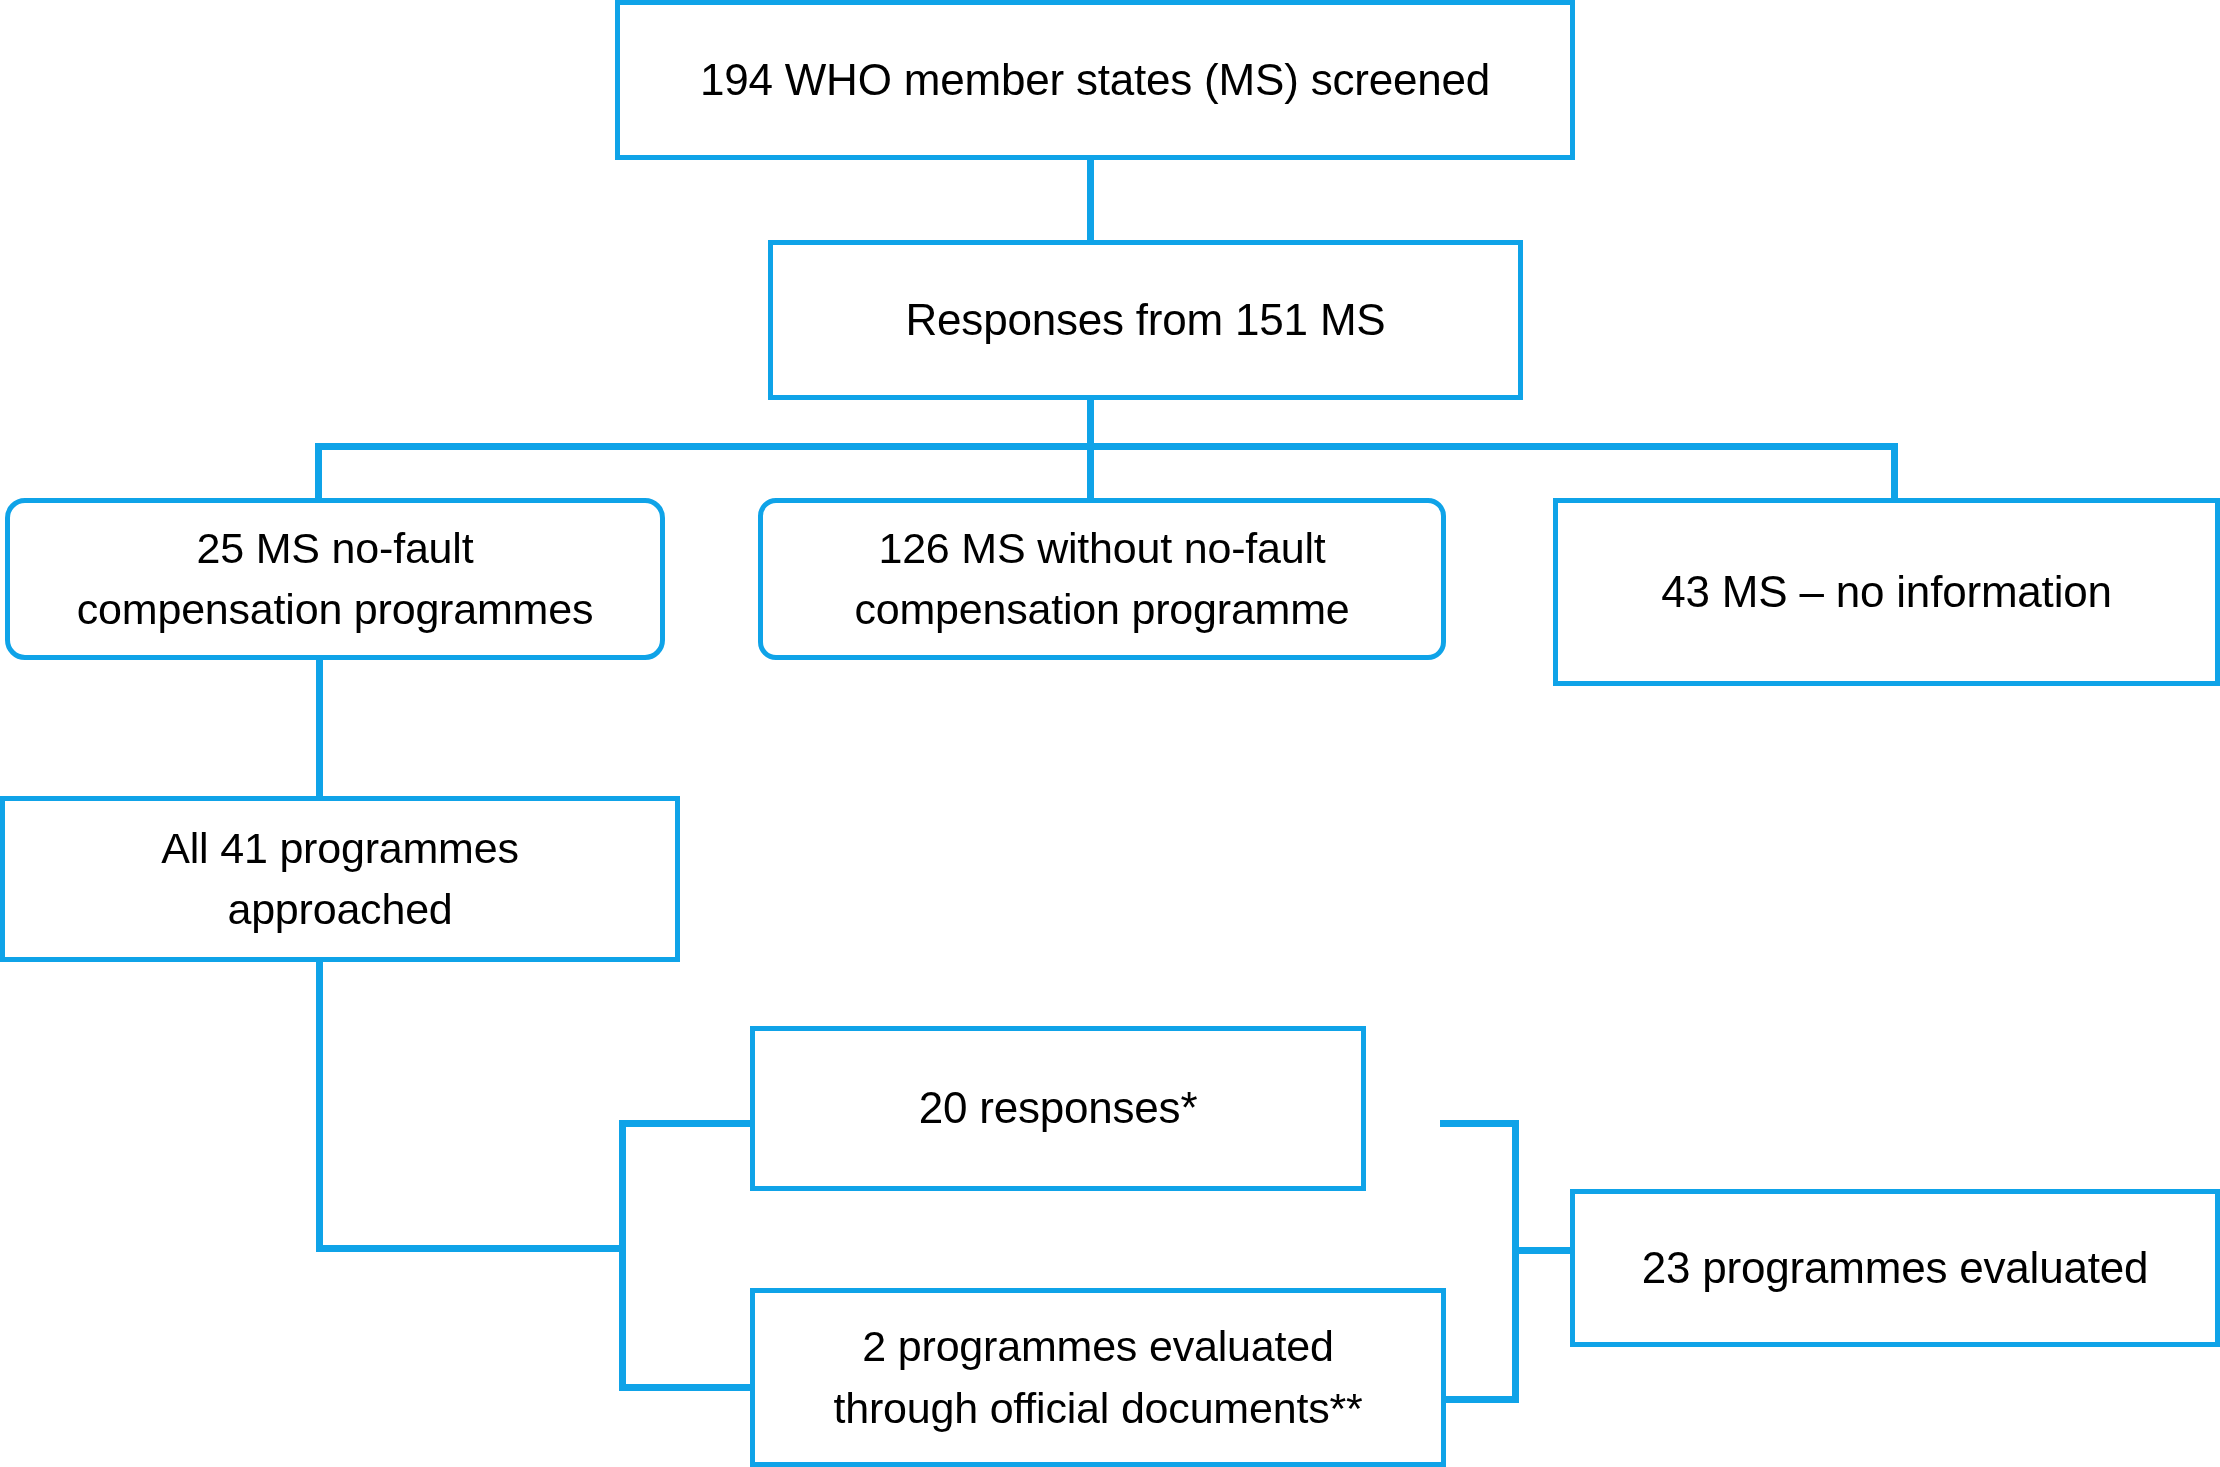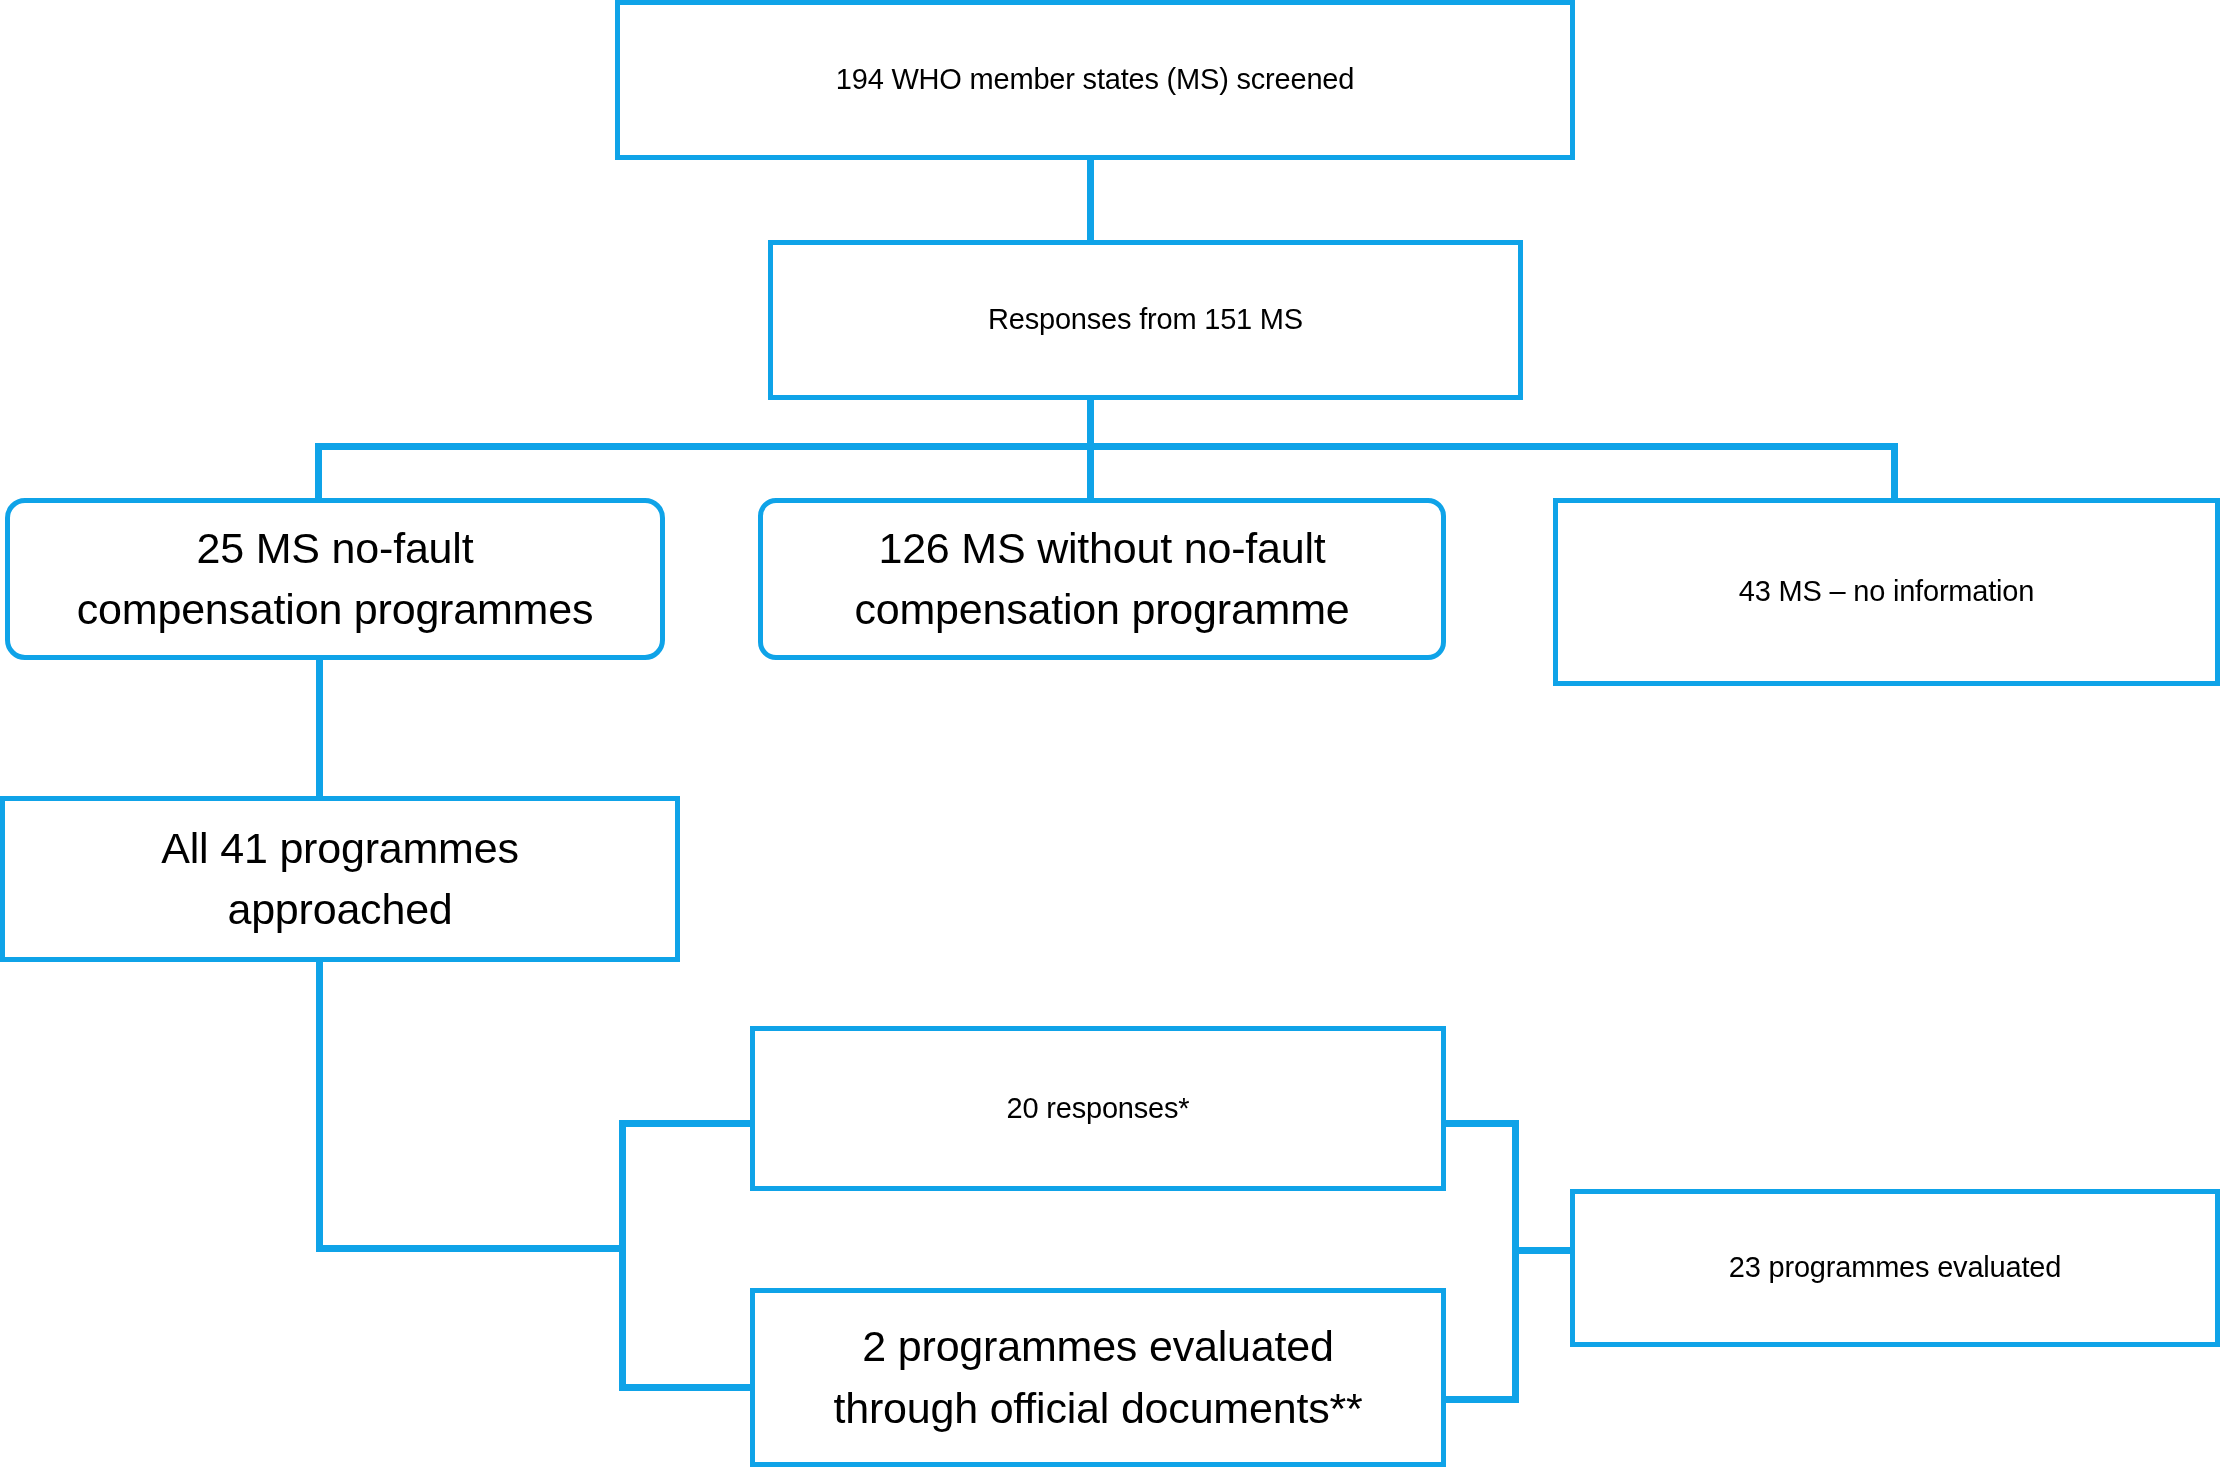--- a/index.html
+++ b/index.html
@@ -18,21 +18,21 @@
   .node {
     position: absolute;
     box-sizing: border-box;
     border: 5px solid #0FA3E8;
     background: #ffffff;
     display: flex;
     align-items: center;
     justify-content: center;
     text-align: center;
     color: #000000;
-    font-size: 29px;
+    font-size: 44px;
     line-height: 1.42;
     font-family: "Liberation Sans", sans-serif;
     letter-spacing: -0.2px;
     white-space: pre-line;
     padding: 0 14px;
     z-index: 2;
   }
   .node.two-line { font-size: 43px; }
   .conn {
     position: absolute;
@@ -87,20 +87,20 @@
 compensation programmes</div>
 
   <div class="node two-line" style="left:758px; top:498px; width:688px; height:162px;border-radius:18px;">126 MS without no-fault
 compensation programme</div>
 
   <div class="node" style="left:1553px; top:498px; width:667px; height:188px;">43 MS – no information</div>
 
   <div class="node two-line" style="left:0px; top:796px; width:680px; height:166px;">All 41 programmes
 approached</div>
 
-  <div class="node" style="left:750px; top:1026px; width:696px; height:165px;">20 responses*</div>
+  <div class="node" style="left:750px; top:1026px; width:616px; height:165px;">20 responses*</div>
 
   <div class="node two-line" style="left:750px; top:1288px; width:696px; height:179px;">2 programmes evaluated
 through official documents**</div>
 
   <div class="node" style="left:1570px; top:1172px; width:650px; height:158px;margin-top:17px;">23 programmes evaluated</div>
 
 </div>
 
 </body></html>

